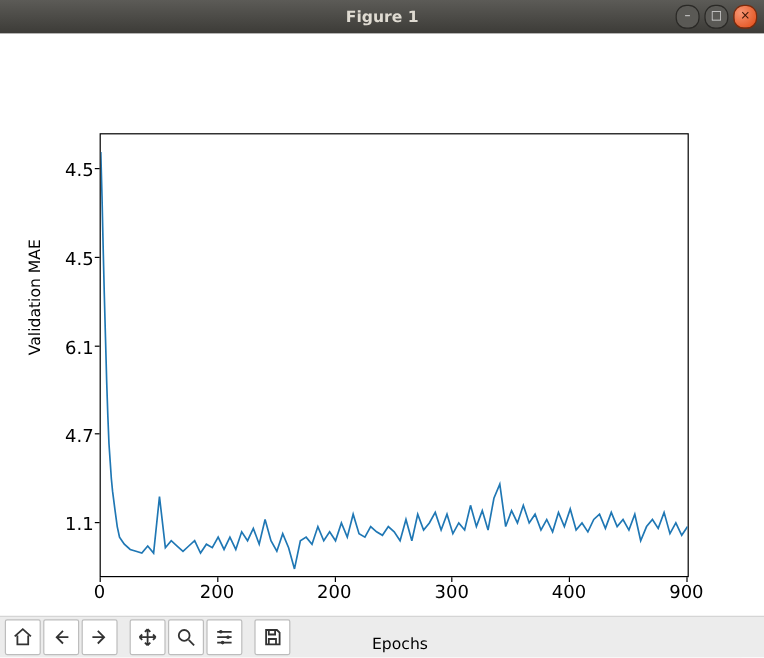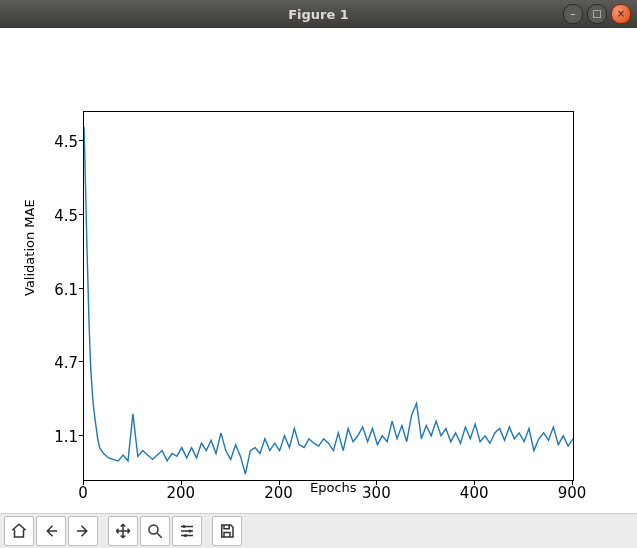--- a/index.html
+++ b/index.html
@@ -9,21 +9,21 @@
   .titlebar-title{flex:1;text-align:center;font-weight:bold;font-size:13px;}
   .win-controls{position:absolute;right:6px;top:4px;display:flex;gap:4px;}
   .win-btn{width:18px;height:18px;border-radius:9px;display:flex;align-items:center;justify-content:center;font-size:10px;line-height:1;cursor:pointer;}
   .win-min,.win-max{background:#5a5955;border:1px solid #2a2926;color:#ddd;}
   .win-close{background:radial-gradient(circle at 30% 30%,#f79674,#e24912);border:1px solid #7a2a0c;color:#3a1405;}
   
   .figure-area{flex:1;background:#fff;position:relative;}
   .plot-wrap{position:absolute;left:83px;top:83px;width:491px;height:370px;border:1px solid #000;box-sizing:border-box;}
   .plot-svg{position:absolute;left:0;top:0;width:100%;height:100%;}
   .axis-label-y{position:absolute;left:22px;top:268px;transform:rotate(-90deg);transform-origin:left top;font-size:13px;}
-  .axis-label-x{position:absolute;left:310px;top:452px;font-size:13px;}
+  .axis-label-x{position:absolute;left:310px;top:502px;font-size:13px;}
   .tick-label{position:absolute;font-size:15px;color:#000;}
   .tick-label.y{right:559px;text-align:right;width:30px;}
   .tick-label.x{top:456px;text-align:center;width:30px;}
   .tick{position:absolute;background:#000;}
   .tick.yt{width:4px;height:1px;left:79px;}
   .tick.xt{width:1px;height:4px;top:453px;}
   
   .toolbar{height:34px;background:#ececec;border-top:1px solid #cfcfcf;display:flex;align-items:center;padding:0 4px;gap:2px;}
   .tb-btn{width:28px;height:28px;background:#fff;border:1px solid #bdbdbd;border-radius:2px;display:flex;align-items:center;justify-content:center;cursor:pointer;font-size:16px;}
   .tb-sep{width:6px;}

